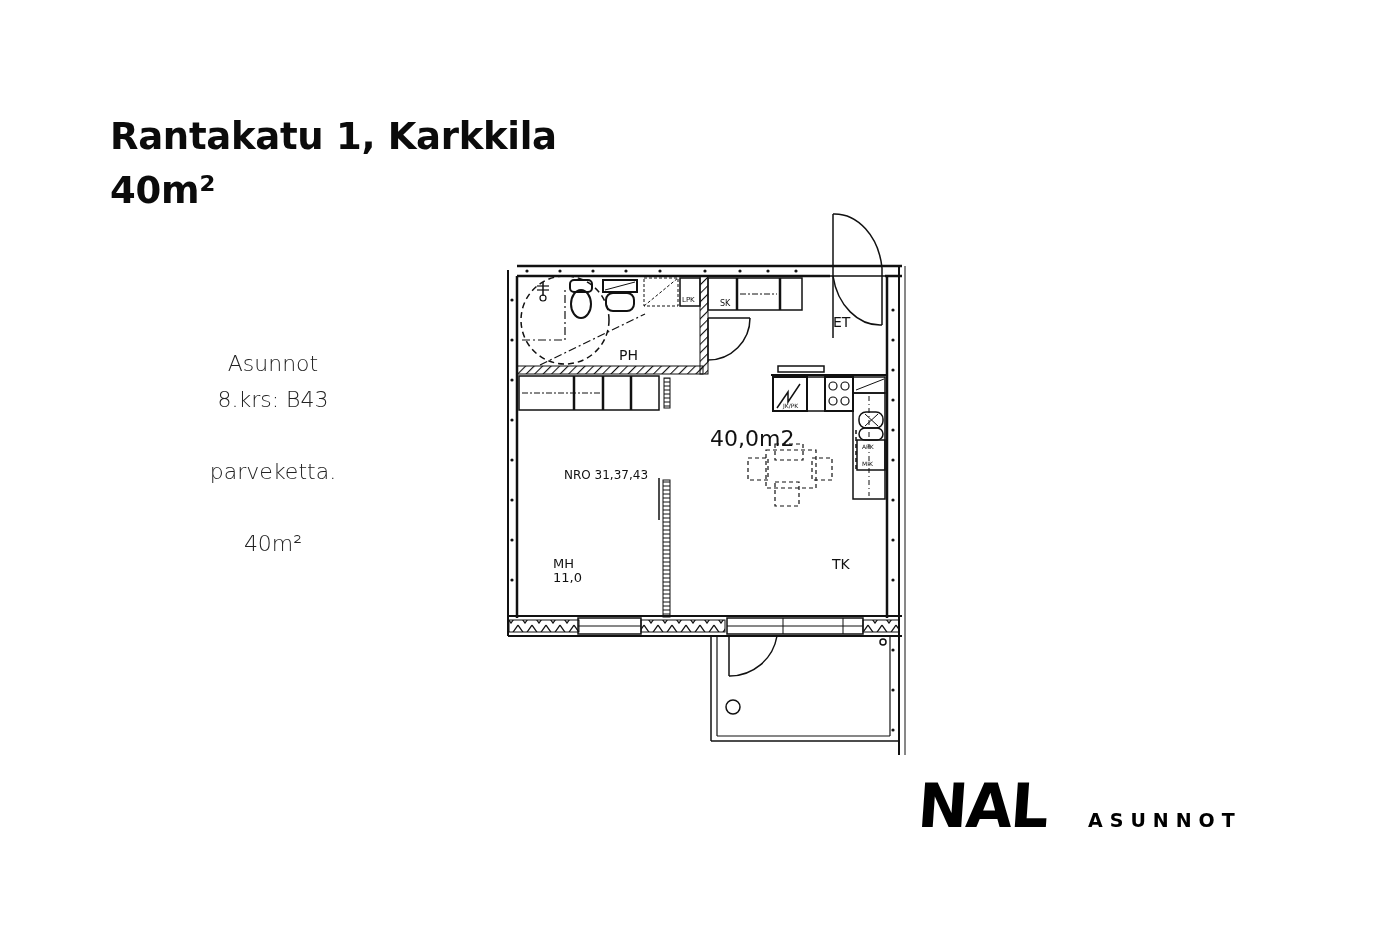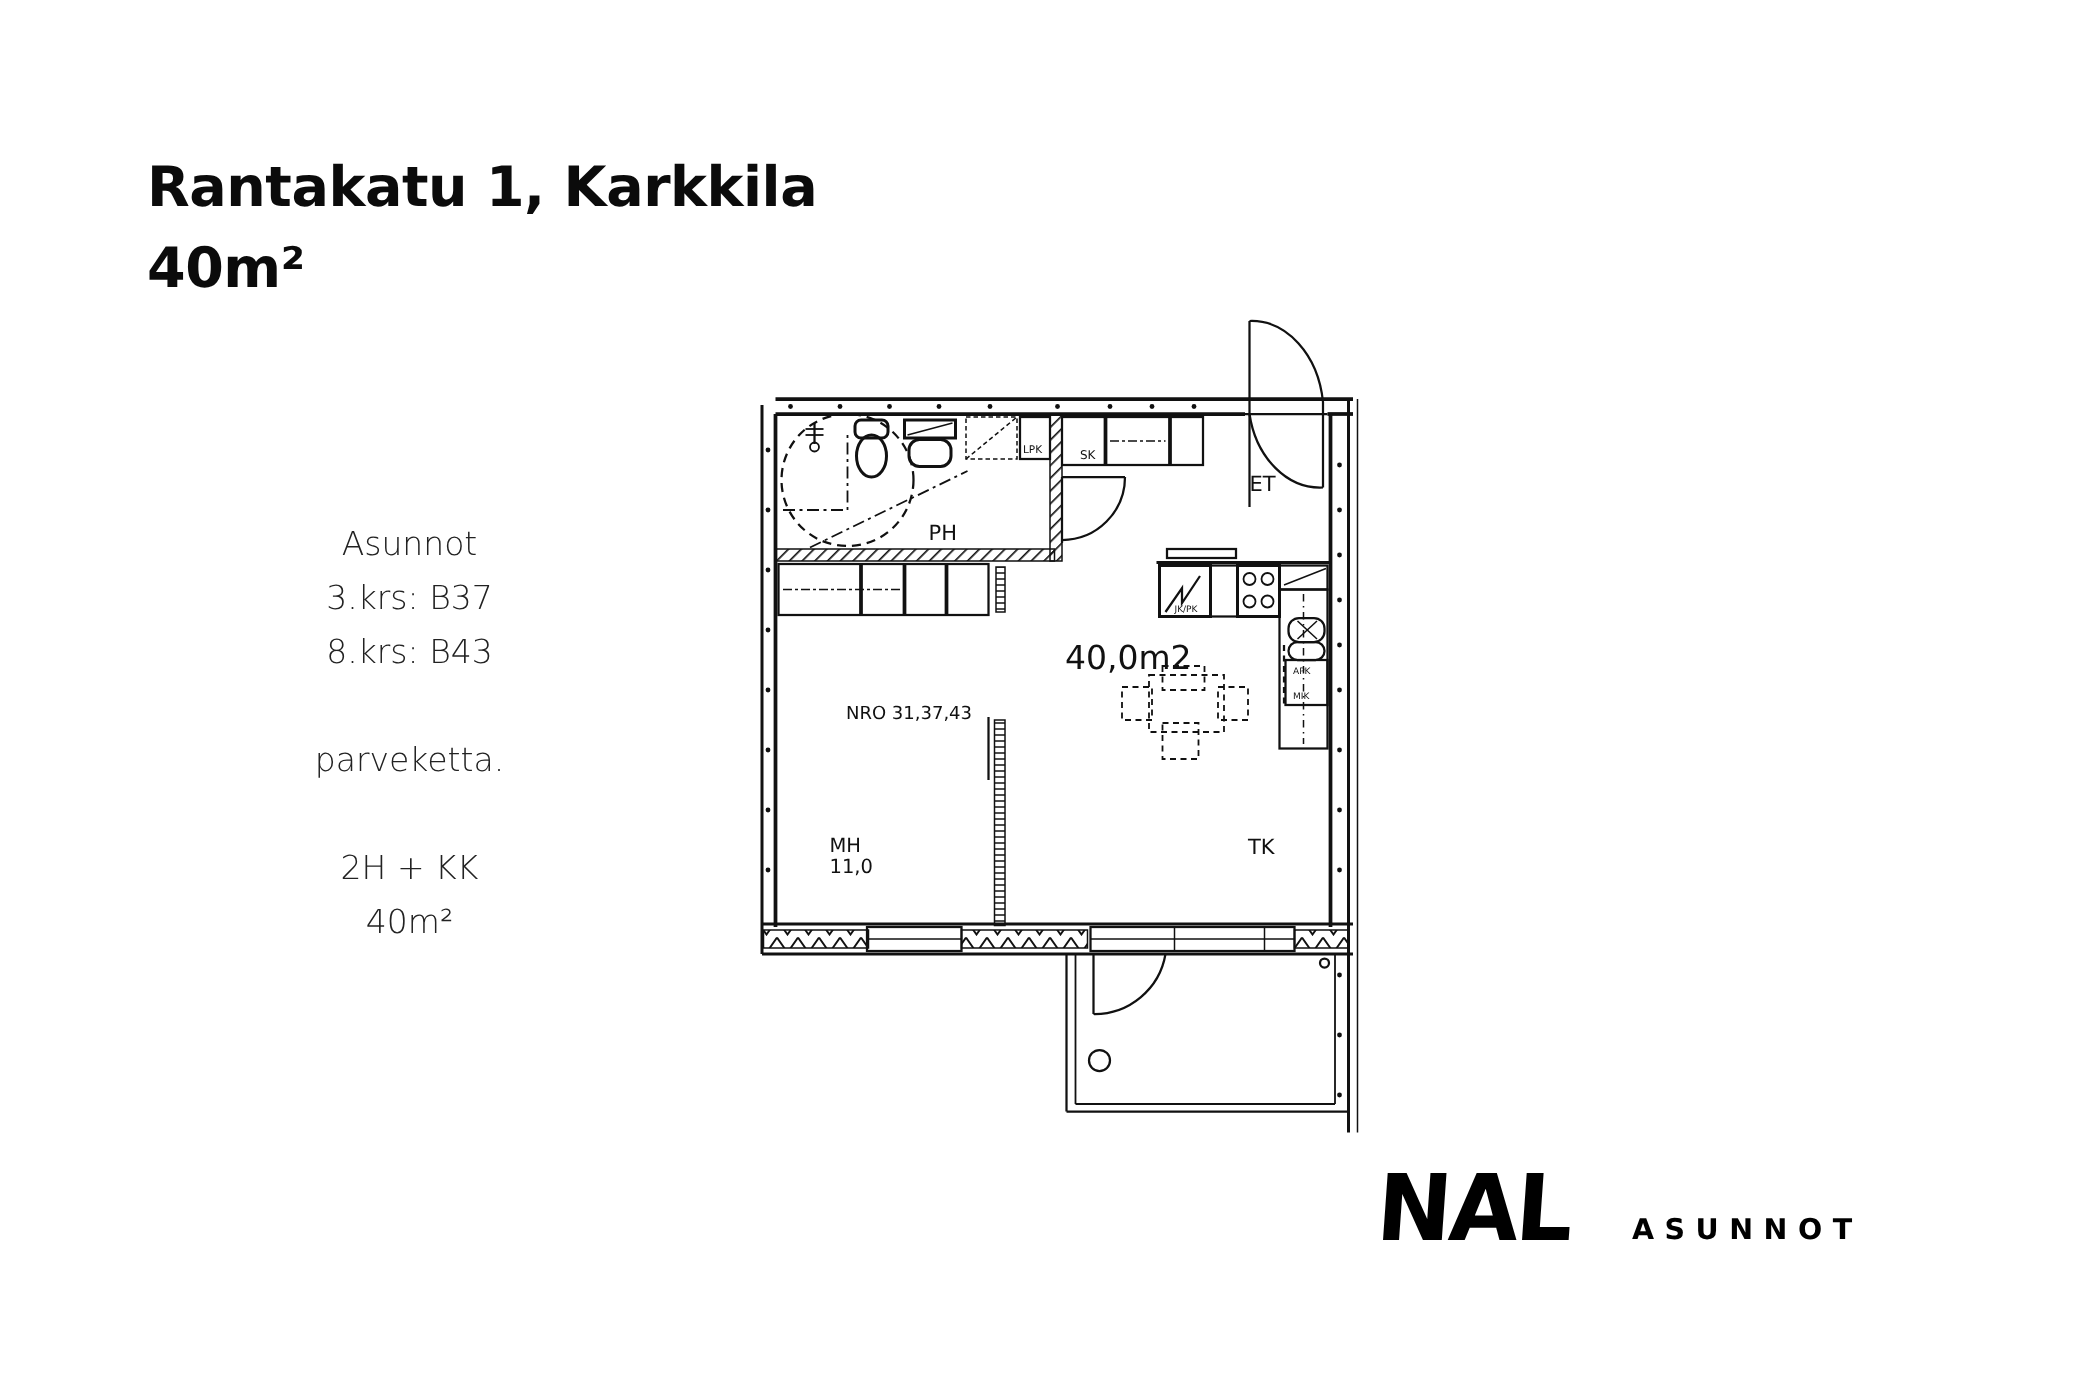--- a/index.html
+++ b/index.html
@@ -1,18 +1,18 @@
 <!DOCTYPE html>
 <html><head>
 <meta charset="utf-8">
 <style>
   html, body { margin: 0; padding: 0; background: #ffffff; }
   body { width: 1400px; height: 933px; position: relative; overflow: hidden;
          font-family: "DejaVu Sans", "Liberation Sans", sans-serif; color: #111; }
-  .title { position: absolute; left: 94px; top: 94px; margin: 4px;
+  .title { position: absolute; left: 94px; top: 94px; margin: 16px;
            font-family: "DejaVu Sans", sans-serif; font-weight: bold;
            font-size: 37px; line-height: 54px; letter-spacing: -0.3px; color: #0b0b0b; }
   .title span { display: block; }
   .info { position: absolute; left: 160px; top: 346px; width: 226px;
           text-align: center; font-family: "DejaVu Sans", sans-serif;
           font-size: 22px; line-height: 36px; color: #222; font-weight: 300; }
   .info .line { display: block; }
   .info .gap { display: block; height: 36px; }
   .plan { position: absolute; left: 0; top: 0; }
   .logo { position: absolute; left: 918px; top: 776px; height: 60px; }
@@ -28,26 +28,24 @@
 </head>
 <body>
 
 <h1 class="title">
   <span>Rantakatu 1, Karkkila</span>
   <span>40m²</span>
 </h1>
 
 <div class="info">
   <span class="line">Asunnot</span>
-  <span class="line">3.krs: B37</span>
   <span class="line">8.krs: B43</span>
   <span class="gap"></span>
   <span class="line">parveketta.</span>
   <span class="gap"></span>
-  <span class="line">2H + KK</span>
   <span class="line">40m²</span>
 </div>
 
 <svg class="plan" width="1400" height="933" viewBox="0 0 1400 933" xmlns="http://www.w3.org/2000/svg">
   <defs>
     <pattern id="hatch" width="6" height="6" patternUnits="userSpaceOnUse" patternTransform="rotate(45)">
       <line x1="0" y1="0" x2="0" y2="6" stroke="#111" stroke-width="2.2"></line>
     </pattern>
     <pattern id="zigzag" width="14" height="12" patternUnits="userSpaceOnUse">
       <polyline points="0,1 7,11 14,1" fill="none" stroke="#111" stroke-width="1.3"></polyline>

